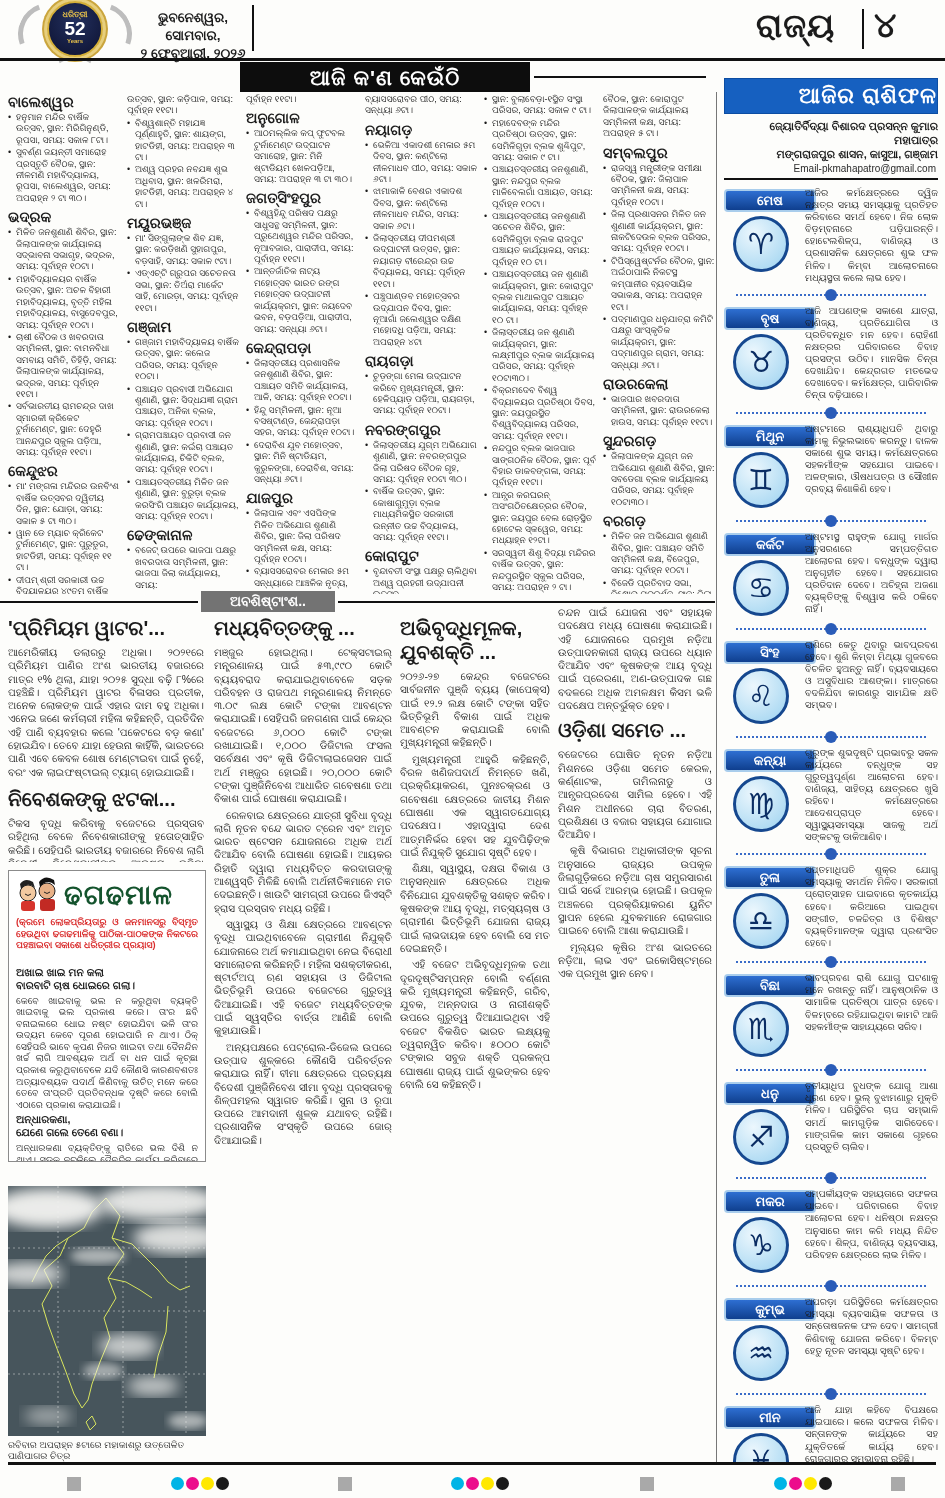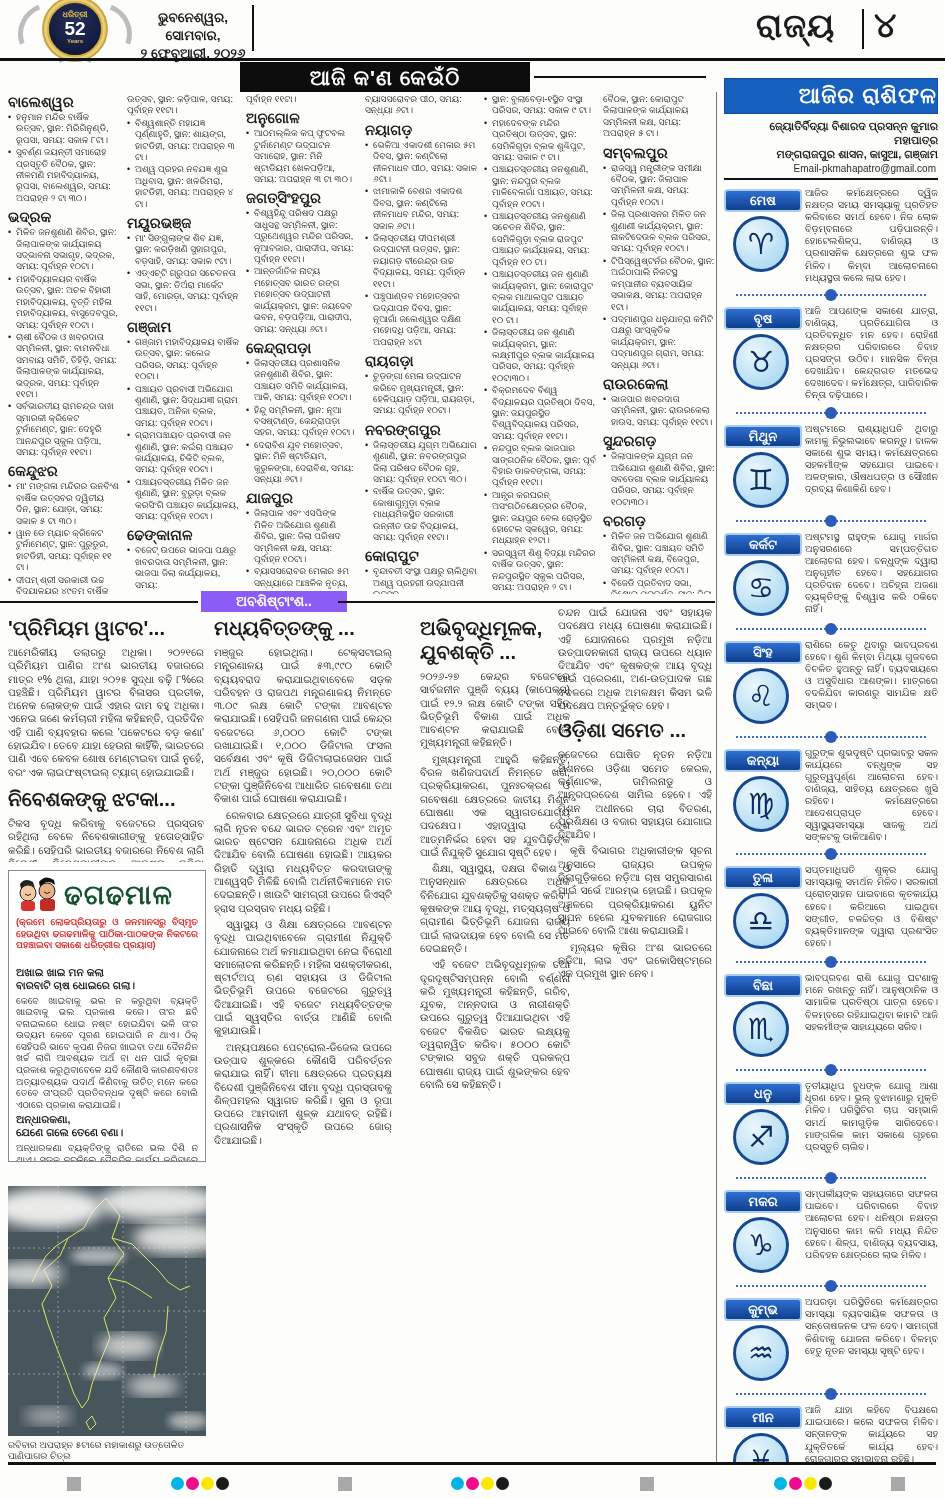--- a/index.html
+++ b/index.html
@@ -26,49 +26,49 @@
   
   #events{left:8px;top:94px;width:708px;height:500px;display:flex;gap:7px;overflow:hidden}
   .ecol{flex:0 0 112px;width:112px;overflow:hidden}
   .ecol h3{font-size:14.5px;font-weight:bold;margin:5px 0 2px;line-height:16px}
   .ecol h3:first-child{margin-top:0}
   .eitem{position:relative;font-size:9px;line-height:11.4px;padding-left:8px;margin-bottom:1px;text-align:left}
   .eitem .b{position:absolute;left:0;top:0}
   .econt{font-size:9px;line-height:11.4px;margin-bottom:1px}
   
   #rule-left{left:0;top:601px;width:198px;height:2px;background:#111}
-  #remainder-banner{left:201px;top:591px;width:146px;height:21px;background:#8b5cf6;color:#fff;font-size:14px;font-weight:bold;text-align:center;line-height:21px}
+  #remainder-banner{left:201px;top:591px;width:134px;height:21px;background:#737373;color:#fff;font-size:14px;font-weight:bold;text-align:center;line-height:21px}
   #rule-right{left:338px;top:601px;width:377px;height:2px;background:#111}
   .art h2{font-size:20px;font-weight:bold;margin:0 0 6px;line-height:24px}
   .art p{font-size:10.4px;line-height:13.3px;text-align:justify;margin:0 0 3px}
   .art p + p{text-indent:12px}
   #colA1{left:8px;top:616px;width:196px;height:246px;overflow:hidden}
   #colB{left:214px;top:616px;width:178px;height:846px;overflow:hidden}
-  #colC{left:420px;top:616px;width:150px;height:846px;overflow:hidden}
+  #colC{left:400px;top:616px;width:150px;height:846px;overflow:hidden}
   #colD{left:558px;top:606px;width:154px;height:856px;overflow:hidden}
   
   #dhaga{left:8px;top:870px;width:198px;height:292px;border:1.5px solid #8b8b8b;background:#fff;box-sizing:border-box;padding:6px 7px;overflow:hidden}
   #dhaga .titlerow{display:flex;align-items:center;gap:4px}
   #dhaga .title{color:#14532d;font-size:27px;font-weight:bold;letter-spacing:1px;line-height:34px}
   #dhaga .intro{color:#d92b2b;font-size:9.3px;font-weight:bold;line-height:11.5px;text-align:justify;margin:4px 0 14px}
   #dhaga .proverb{font-size:10.6px;font-weight:bold;text-align:left;line-height:13px;margin:3px 0}
   #dhaga .dbody{font-size:9.4px;line-height:11.6px;text-align:justify}
   
   #satellite{left:8px;top:1186px;width:198px;height:250px;overflow:hidden}
   #sat-caption{left:8px;top:1440px;width:198px;font-size:9.3px;line-height:11px}
   
   #h-vrule{left:716px;top:92px;width:1px;height:1370px;background:#777}
   #horoscope{left:724px;top:78px;width:214px;height:1384px;overflow:hidden}
   #h-header{background:#1660c0;border:1px solid #0c4da2;color:#fff;font-size:22px;font-weight:bold;text-align:right;padding:4px 0;letter-spacing:1px}
   .astro{font-size:11px;font-weight:bold;text-align:right;line-height:14px;margin-top:5px}
   #h-email{font-size:10px;text-align:right;color:#2b2b2b;margin:2px 2px 4px 0}
   #h-divider{border-top:2px solid #111;margin:2px 0 7px}
   .sign{overflow:hidden}
   .sign-left{float:left;width:74px;margin:2px 7px 2px 0;text-align:center}
-  .z-label{display:inline-block;min-width:56px;background:linear-gradient(180deg,#2e6fd2,#0f3f8e);color:#fff;font-weight:bold;font-size:13px;line-height:17px;padding:1px 9px;border-radius:4px;border:2px solid #a9cdec}
+  .z-label{display:inline-block;min-width:56px;background:linear-gradient(180deg,#2e6fd2,#0f3f8e);color:#fff;font-weight:bold;font-size:13px;line-height:17px;padding:1px 16px;border-radius:4px;border:2px solid #a9cdec}
   .z-circle{width:50px;height:50px;margin:4px auto 0;border-radius:50%;border:3px solid #16488f;background:radial-gradient(circle at 35% 30%,#ecf7fd,#9cd2f0);display:flex;align-items:center;justify-content:center;font-size:29px;color:#0b2d63;font-family:"DejaVu Sans",sans-serif}
   .sign p{font-size:9.6px;line-height:12.1px;text-align:justify;margin:0}
   .sep{position:relative;border-top:2px dotted #3a6cc8;margin:10px 12px 9px}
   .sep::after{content:"";position:absolute;left:50%;top:-7px;width:12px;height:12px;margin-left:-6px;border-radius:50%;background:#2a5cb8}
   
   #bottom-rule{left:8px;top:1462px;width:928px;height:3px;background:#111}
   #regmarks{left:0;top:1475px;width:945px;height:18px}
   .rm-square{position:absolute;width:14px;height:14px;background:#a9a9a9}
   .rm-dot{position:absolute;width:13px;height:13px;border-radius:50%}
 </style>

